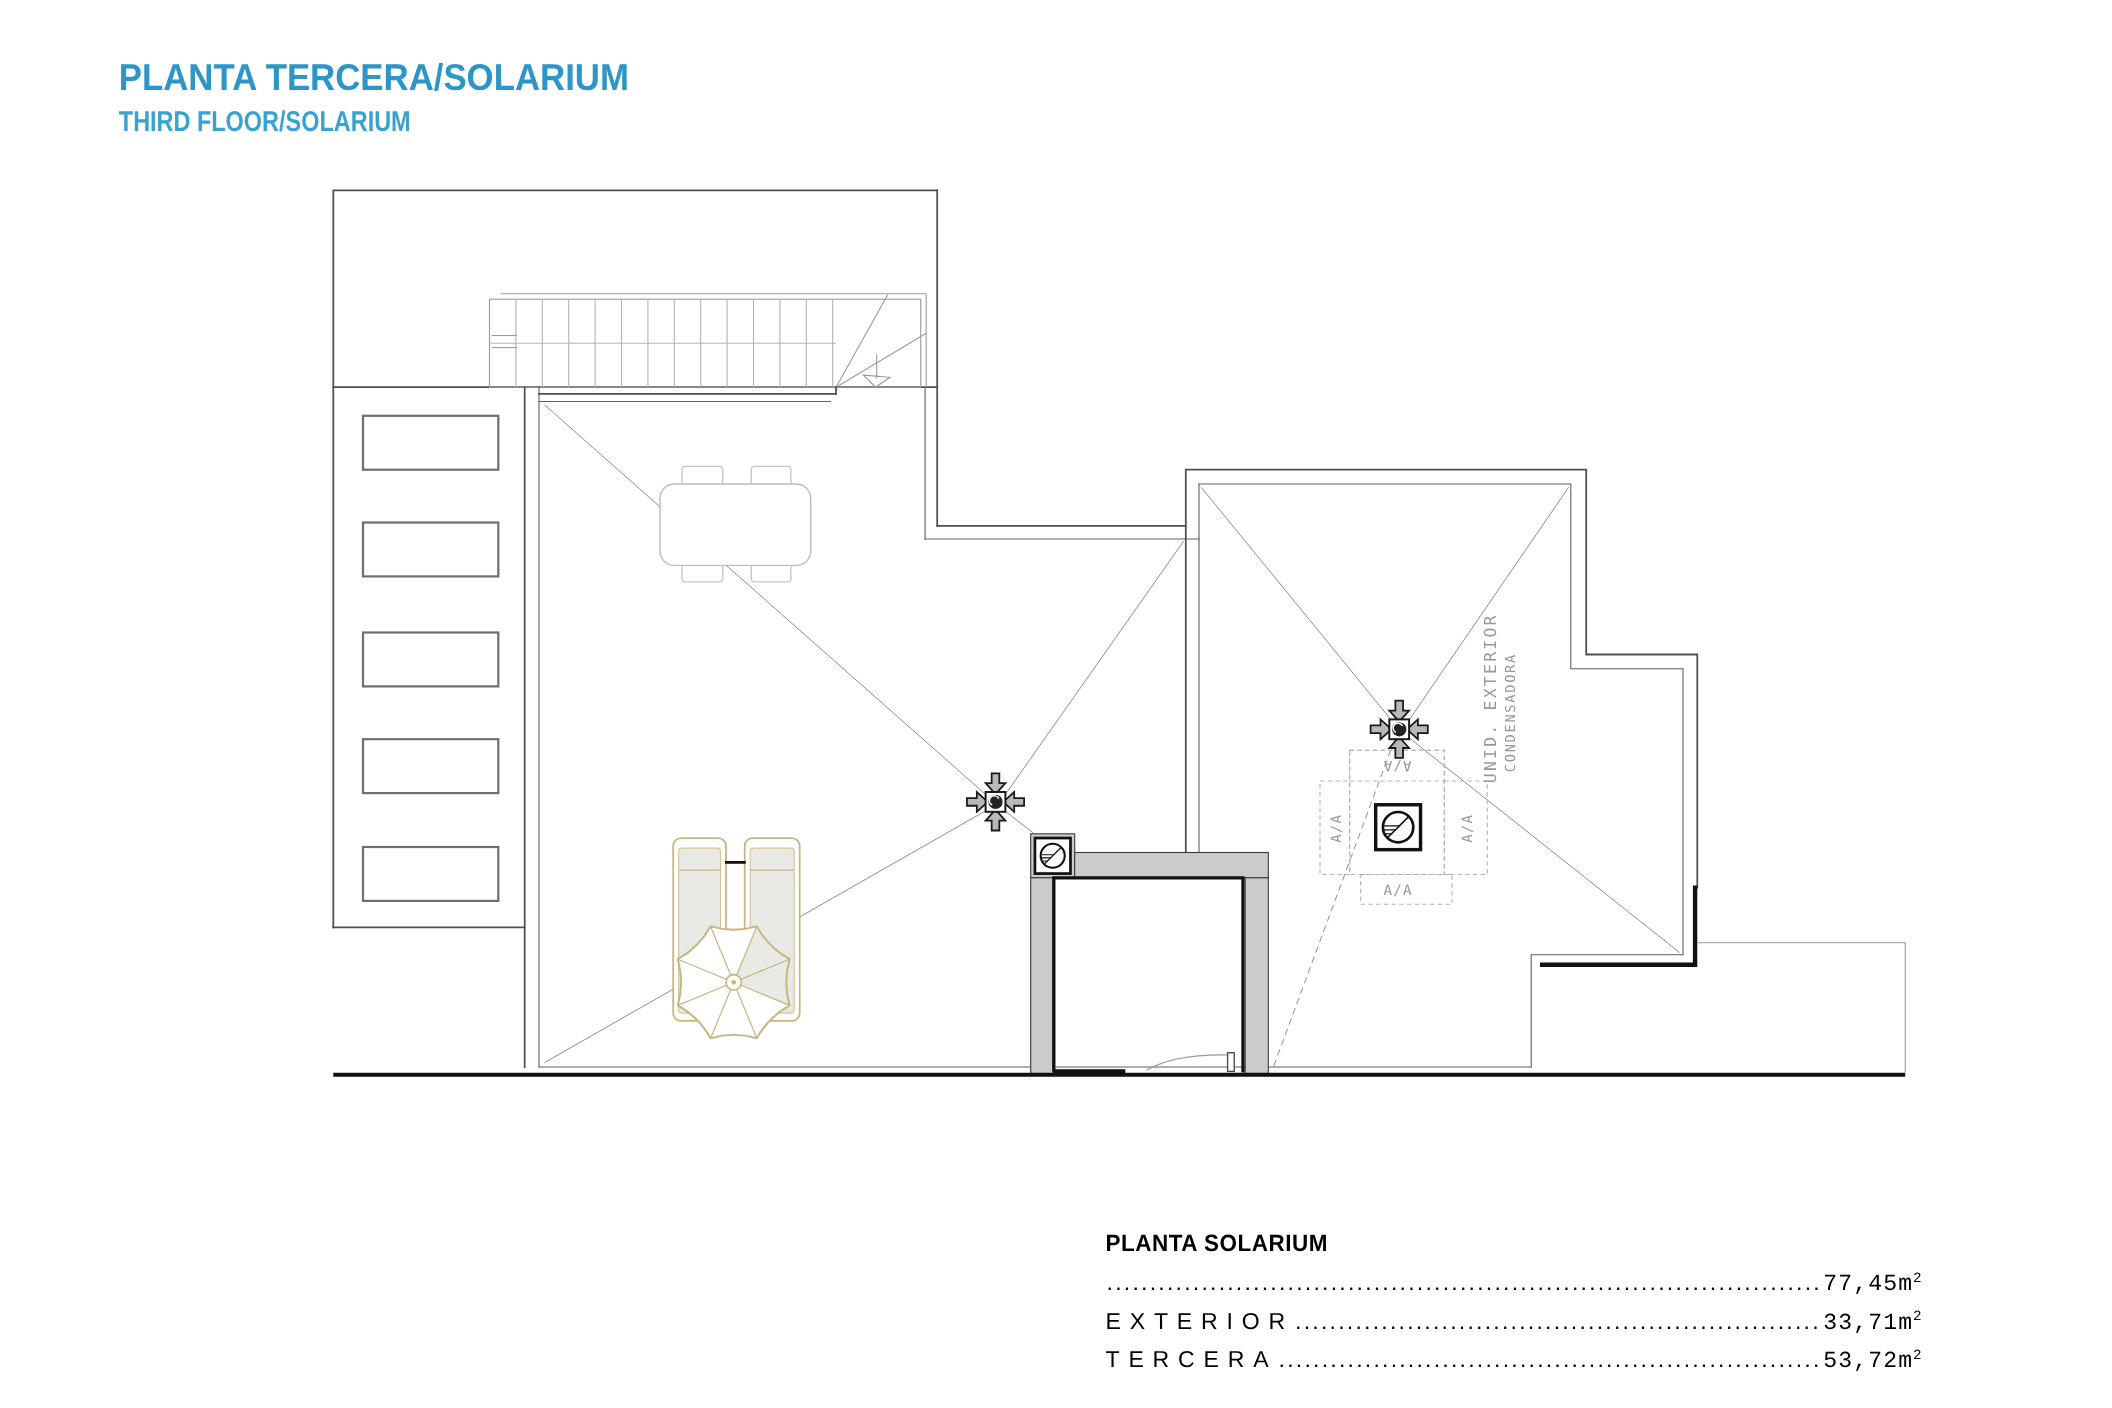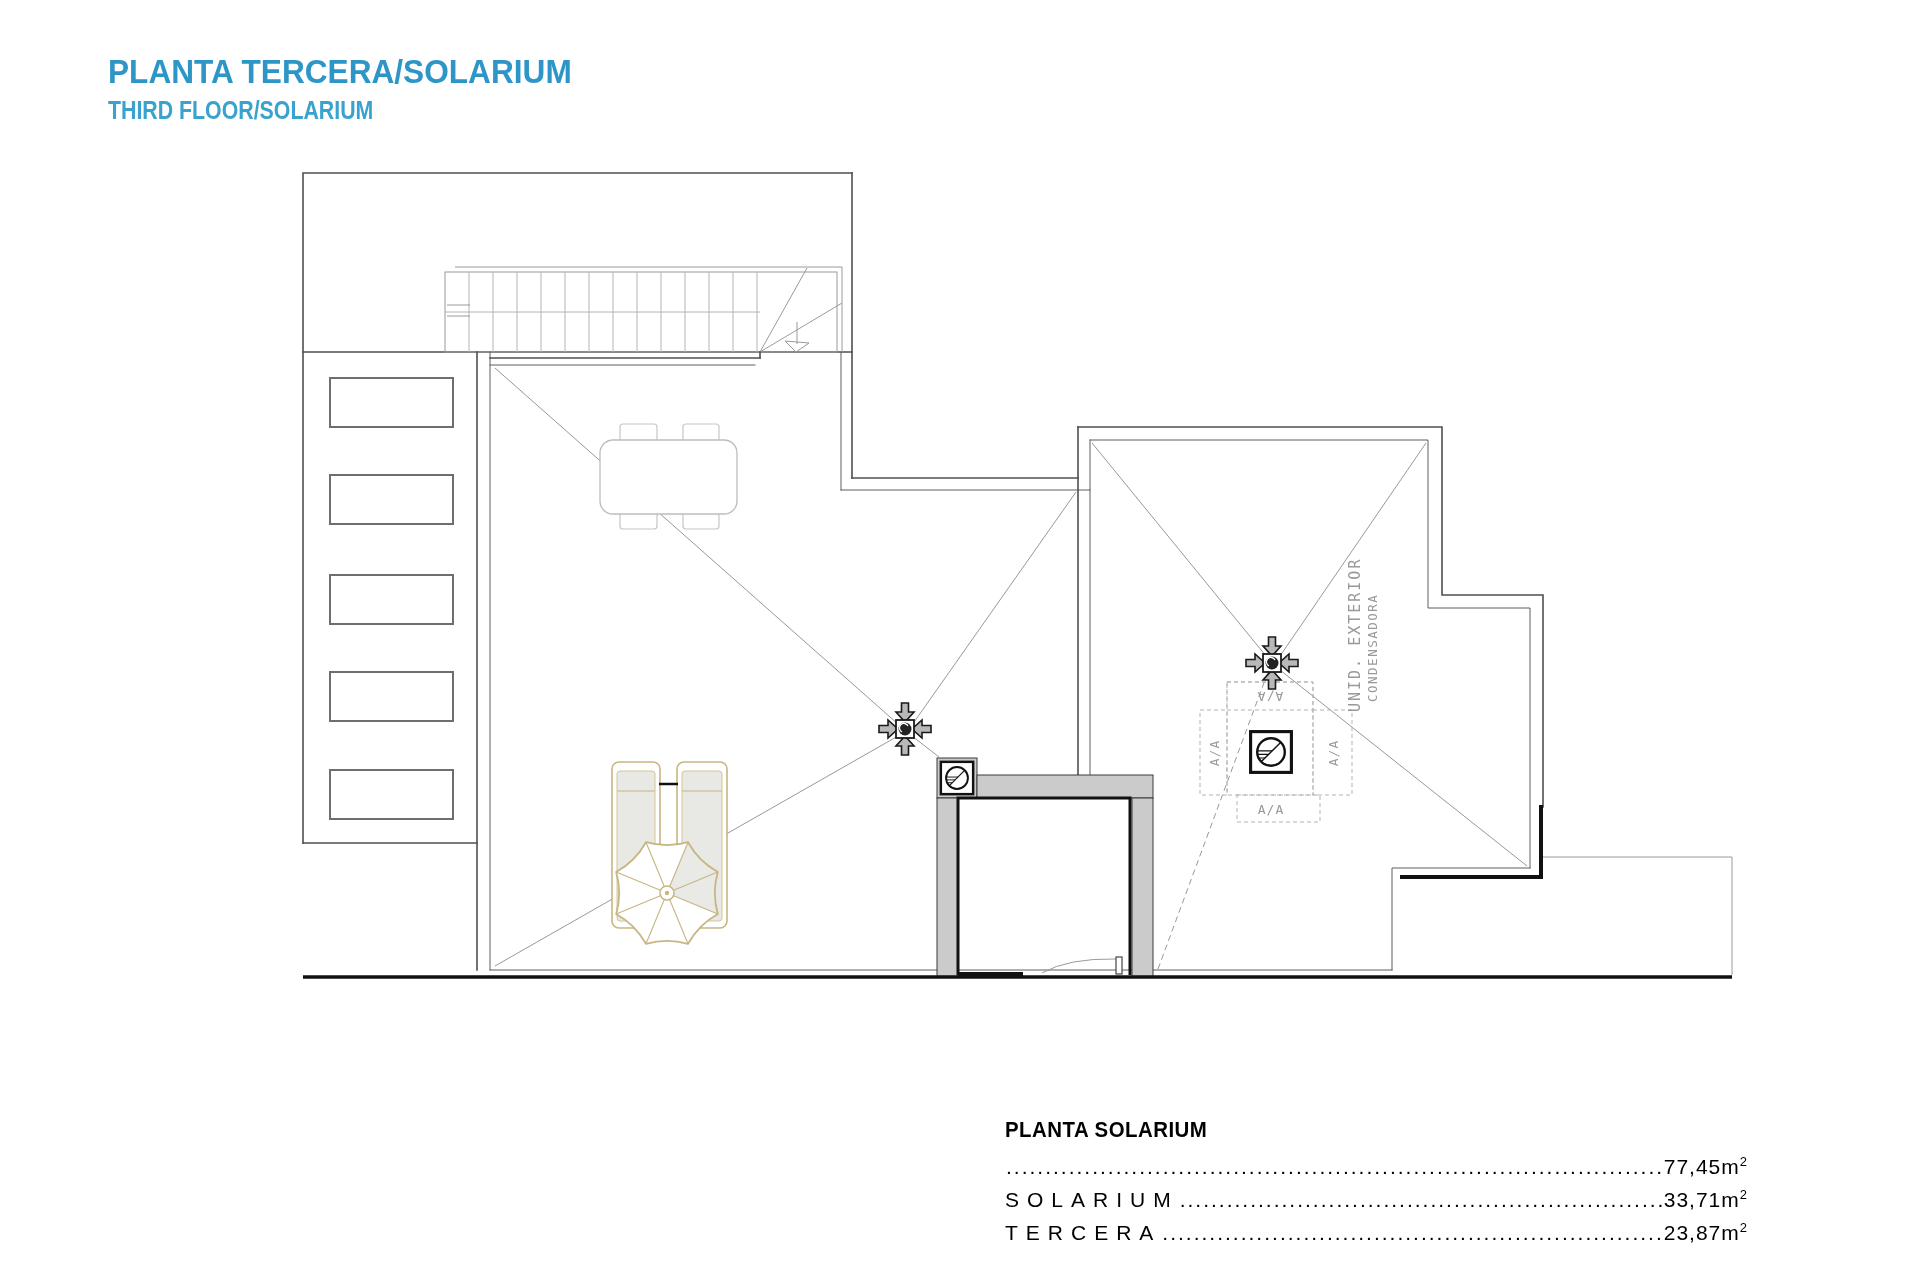--- a/index.html
+++ b/index.html
@@ -12,21 +12,21 @@
   .title-block h2{margin:4px 0 0 0;font-size:26px;font-weight:700;color:var(--accent-light,#3AA2CE);
                   transform:scaleX(.82);transform-origin:left center;white-space:nowrap;}
   
   .summary{position:absolute;left:1005px;top:1118px;width:742px;color:#000000;}
   .summary .sum-title{font-size:21.5px;font-weight:700;letter-spacing:.5px;margin-bottom:7px;
                       transform:scaleX(.95);transform-origin:left center;white-space:nowrap;}
   .sum-row{display:flex;align-items:baseline;font-size:21px;line-height:33px;
            letter-spacing:8px;white-space:nowrap;}
   .sum-row .leader{flex:1 1 auto;overflow:hidden;letter-spacing:2px;margin:0 1px;}
   .sum-row .leader::after{content:"..................................................................................................................................................................";}
-  .sum-row .val{letter-spacing:1px;}
+  .sum-row .val{letter-spacing:1px;font-family:Liberation Mono, monospace;}
   .sum-row sup{font-size:13px;letter-spacing:0;line-height:0;}
   
   .ln      {stroke:#4f4f4f;stroke-width:1.6;fill:none;stroke-linecap:square;}
   .ln-thin {stroke:#5f5f5f;stroke-width:1;fill:none;stroke-linecap:square;}
   .ln-light{stroke:#9a9a9a;stroke-width:1;fill:none;}
   .ln-faint{stroke:#b4b4b4;stroke-width:1;fill:none;}
   .ln-thick{stroke:#111;stroke-width:4;fill:none;}
   .slope   {stroke:#8c8c8c;stroke-width:.9;fill:none;}
   .furn    {stroke:#c6c6c6;stroke-width:1.2;fill:none;}
   .tabletop{stroke:#bdbdbd;stroke-width:1.3;fill:#fff;}
@@ -210,24 +210,24 @@
   </svg>
 
   
   <section class="summary">
     <div class="sum-title">PLANTA SOLARIUM</div>
     <div class="sum-row">
         <span class="leader"></span>
         <span class="val"><span>77,45</span><span>m</span><sup>2</sup></span>
     </div>
     <div class="sum-row">
-      <span>SOLARIUM</span>
+      <span>EXTERIOR</span>
         <span class="leader"></span>
         <span class="val"><span>33,71</span><span>m</span><sup>2</sup></span>
     </div>
     <div class="sum-row">
       <span>TERCERA</span>
         <span class="leader"></span>
-        <span class="val"><span>23,87</span><span>m</span><sup>2</sup></span>
+        <span class="val"><span>53,72</span><span>m</span><sup>2</sup></span>
     </div>
   </section>
 
 </div>
 
 </body></html>

